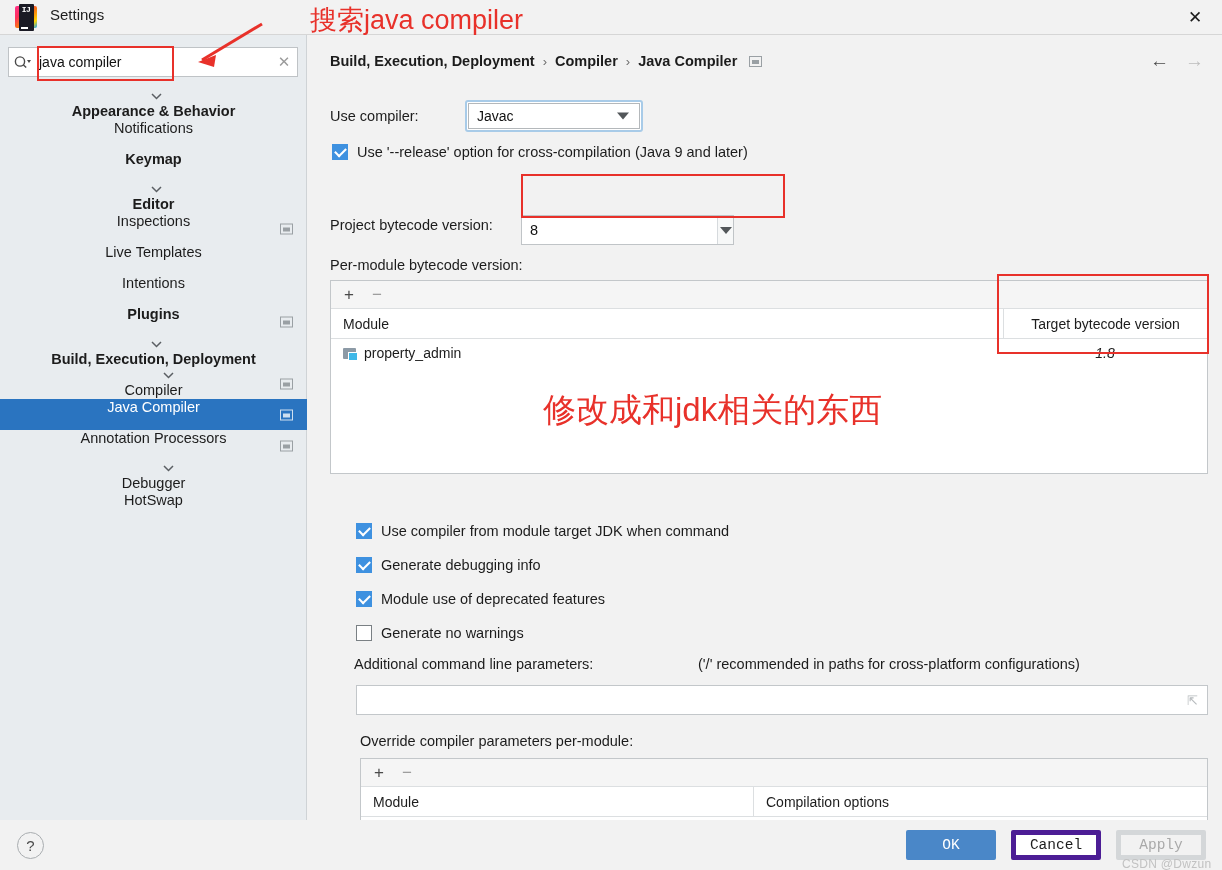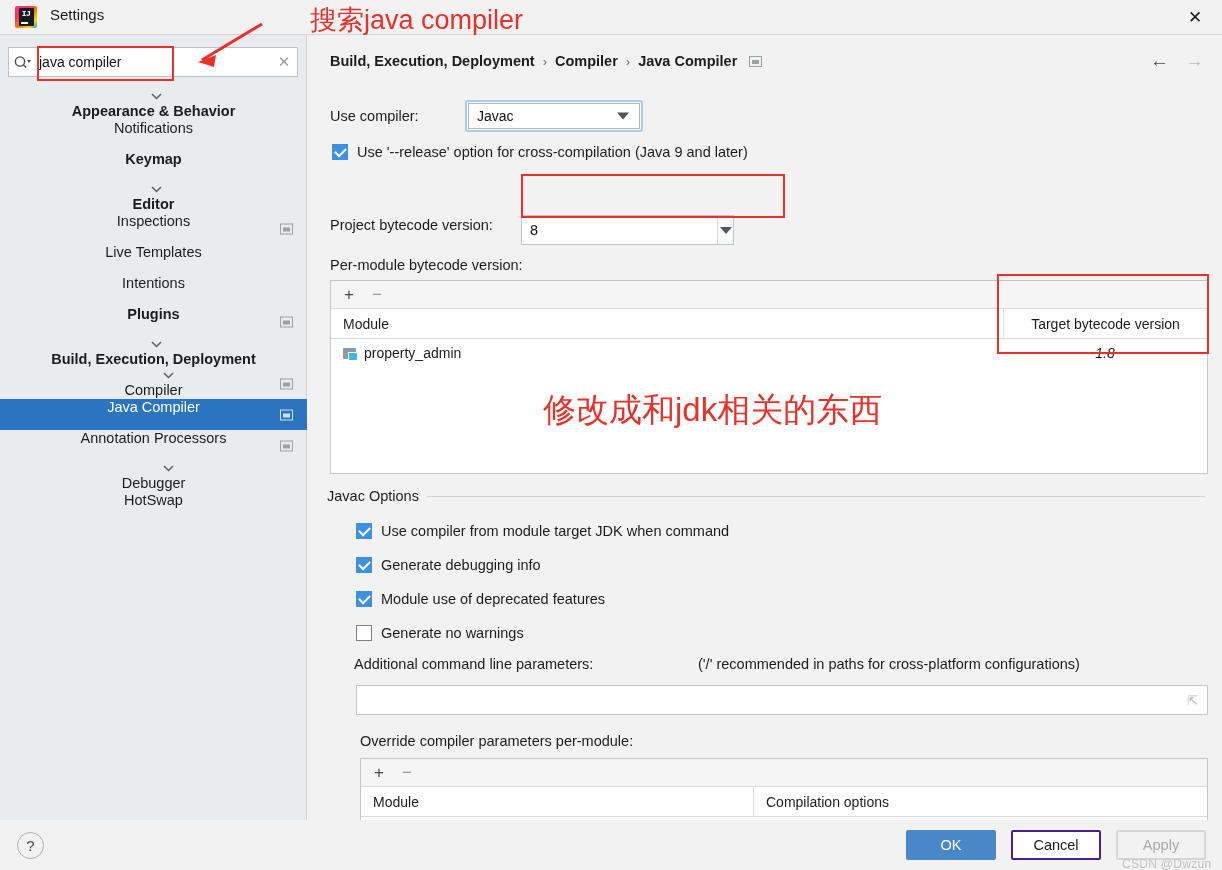--- a/index.html
+++ b/index.html
@@ -16,21 +16,21 @@
     position: absolute; left: 0; top: 0; width: 1222px; height: 34px;
     background: #f2f2f2; display: flex; align-items: center;
   }
   .ij-logo {
     position: absolute; left: 15px; top: 6px; width: 22px; height: 22px;
     border-radius: 2px;
     background: linear-gradient(135deg,#ff318c 0%, #fe315d 30%, #f97a12 55%, #ffd500 80%, #0ea0ff 100%);
     display: flex; align-items: center; justify-content: center;
   }
   .ij-logo-inner {
-    width: 15px; height: 18px; background: #1a1a24; border-radius: 1px;
+    width: 15px; height: 27px; background: #1a1a24; border-radius: 1px;
     color: #fff; font-size: 8px; font-weight: bold; line-height: 11px;
     text-align: center; font-family: Liberation Mono, monospace;
     letter-spacing: -0.5px; position: relative;
   }
   .ij-logo-inner::after {
     content: ""; position: absolute; left: 2px; bottom: 2px; width: 7px; height: 2px; background: #fff;
   }
   .title-text {
     position: absolute; left: 50px; top: 6px;
     font-size: 15px; color: #1c1c1c;
@@ -226,23 +226,23 @@
   .bottombar {
     position: absolute; left: 0; top: 820px; width: 1222px; height: 50px; background: #f2f2f2;
   }
   .help-btn {
     position: absolute; left: 17px; top: 12px; width: 27px; height: 27px;
     border-radius: 50%; border: 1px solid #a9adb0; background: #f2f2f2;
     display: flex; align-items: center; justify-content: center;
     font-size: 15px; color: #4a4a4a; cursor: pointer;
   }
   .btn {
-    position: absolute; top: 10px; height: 30px; border: 2px solid #4c1d95; background: #fff;
+    position: absolute; top: 10px; height: 30px; border: 5px solid #4c1d95; background: #fff;
     font-size: 14.5px; color: #1c1c1c; display: flex; align-items: center; justify-content: center;
-    cursor: pointer; border-radius: 2px; font-family: Liberation Sans, sans-serif;
+    cursor: pointer; border-radius: 2px; font-family: Liberation Mono, monospace;
   }
   .btn.primary { background: #4a87c8; border-color: #4a87c8; color: #fff; }
   .btn.disabled { color: #a9a9a9; border-color: #d4d7d9; background: #f2f2f2; cursor: default; }
 
   
   .anno-text {
     position: absolute; color: #e8312a; font-family: "Liberation Sans", sans-serif;
   }
   .anno-box {
     position: absolute; border: 2px solid #e8312a; pointer-events: none;
@@ -416,24 +416,20 @@
       </div>
       <div class="trow">
         <span class="td" style="width:672px;">
           <span class="mod-icon"></span>
           <span>property_admin</span>
         </span>
         <span class="td center" style="width:204px;font-style:italic;">1.8</span>
       </div>
     </div>
 
-    <div class="group" style="left:19px; top:452px;">
-      <div class="group-line"></div>
-      <span class="group-title">Javac Options</span>
-    </div>
 
     <div id="javac-checks">
         <div class="cbx-row" style="position: absolute; left: 48px; top: 488px;">
           <span class="cbx checked"></span>
           <span class="cbx-label">Use compiler from module target JDK when command</span>
         </div>
         <div class="cbx-row" style="position: absolute; left: 48px; top: 522px;">
           <span class="cbx checked"></span>
           <span class="cbx-label">Generate debugging info</span>
         </div>

